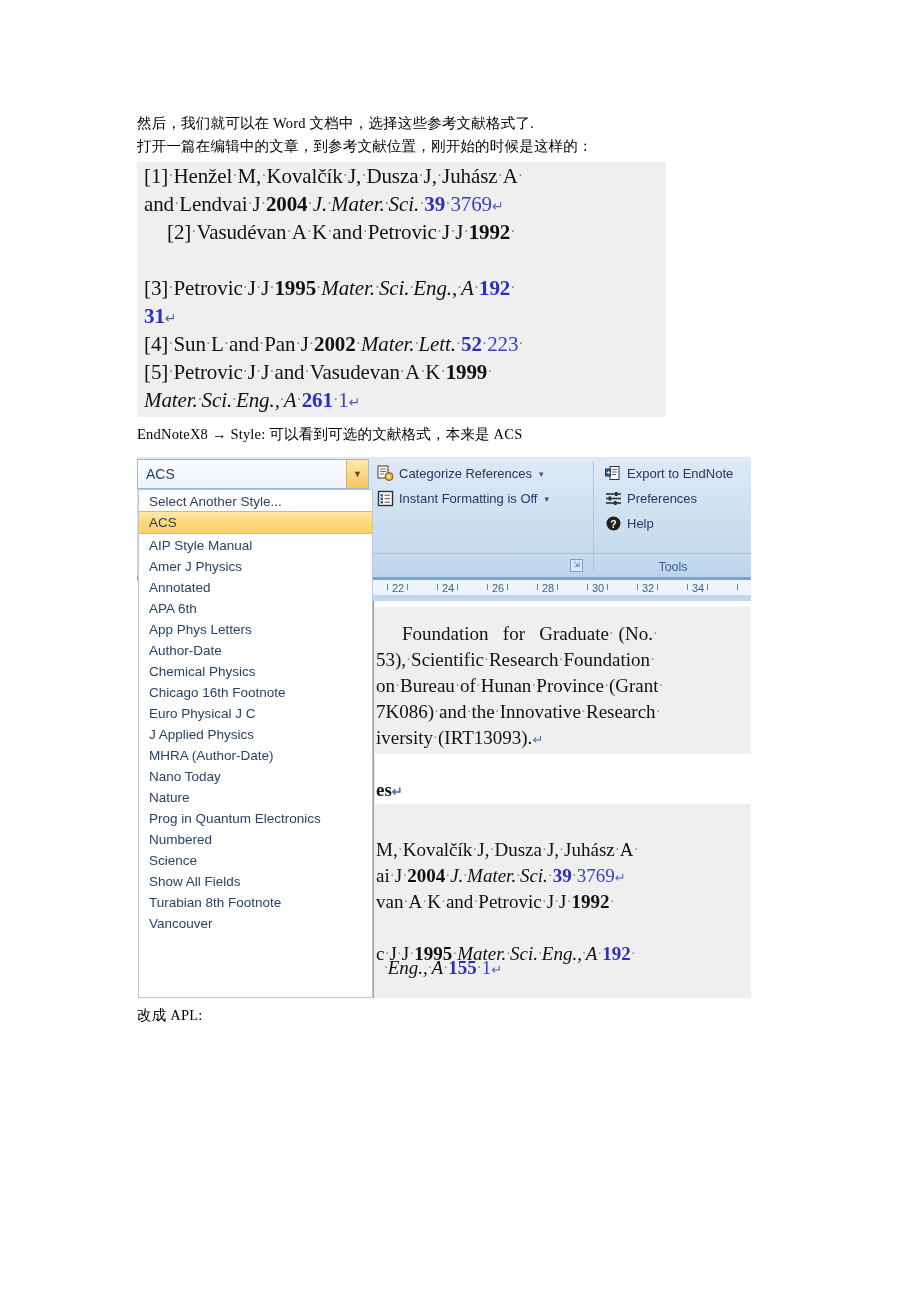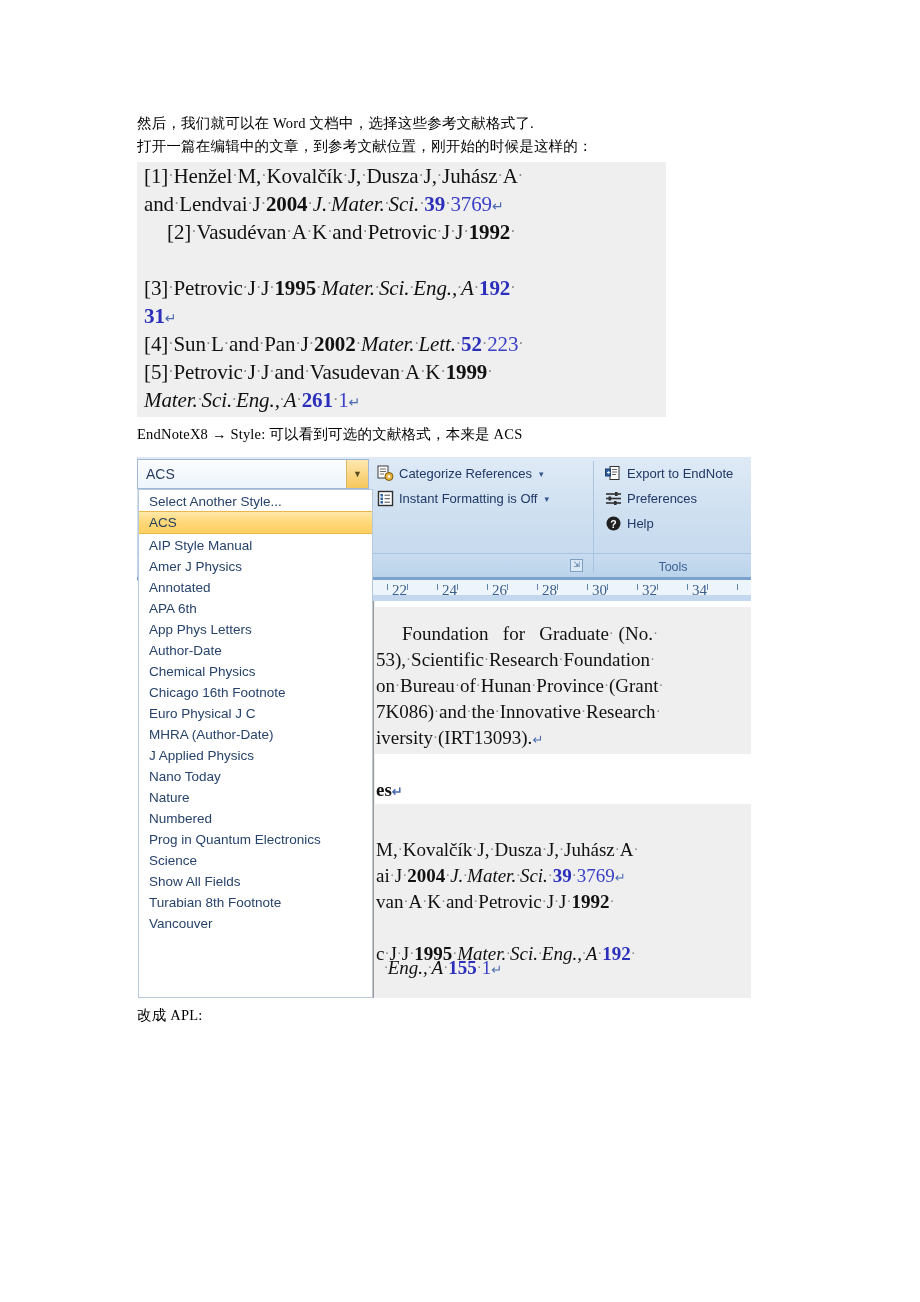--- a/index.html
+++ b/index.html
@@ -223,22 +223,22 @@
     background: #eef4fb;
     border-bottom: 1px solid #b9cfe6;
   }
   #ruler-band {
     position: absolute; left: 0; top: 15px; width: 378px; height: 6px;
     background: #c3d8ee;
   }
   .ruler-num {
     position: absolute;
     top: 2px;
-    font-family: Liberation Serif, serif;
-    font-size: 15px;
+    font-family: Liberation Sans, sans-serif;
+    font-size: 11px;
     color: #3a5f8c;
   }
   .ruler-tick {
     position: absolute;
     top: 4px;
     width: 1px; height: 6px;
     background: #5f84ad;
   }
   #doc-area {
     position: absolute;
@@ -436,26 +436,26 @@
       <div class="style-item sel">ACS</div>
       <div class="style-item">AIP Style Manual</div>
       <div class="style-item">Amer J Physics</div>
       <div class="style-item">Annotated</div>
       <div class="style-item">APA 6th</div>
       <div class="style-item">App Phys Letters</div>
       <div class="style-item">Author-Date</div>
       <div class="style-item">Chemical Physics</div>
       <div class="style-item">Chicago 16th Footnote</div>
       <div class="style-item">Euro Physical J C</div>
+      <div class="style-item">J Applied Physics</div>
       <div class="style-item">MHRA (Author-Date)</div>
-      <div class="style-item">J Applied Physics</div>
       <div class="style-item">Nano Today</div>
       <div class="style-item">Nature</div>
+      <div class="style-item">Prog in Quantum Electronics</div>
       <div class="style-item">Numbered</div>
-      <div class="style-item">Prog in Quantum Electronics</div>
       <div class="style-item">Science</div>
       <div class="style-item">Show All Fields</div>
       <div class="style-item">Turabian 8th Footnote</div>
       <div class="style-item">Vancouver</div>
     </div>
 
   <div id="ui-bottom-strip"></div>
 </div>
 
 <div class="doc-line" id="line-apl">改成 APL:</div>

